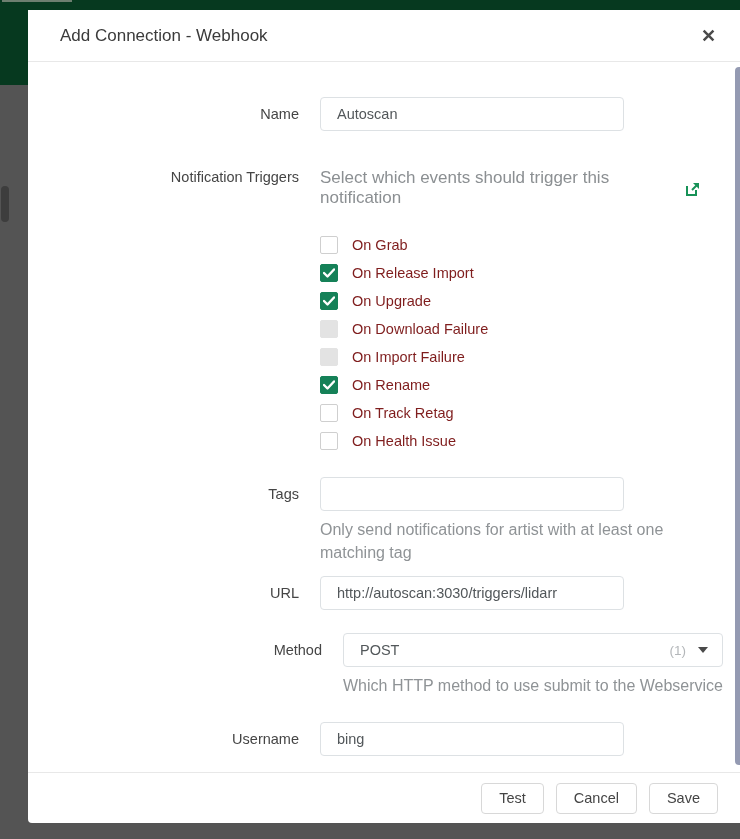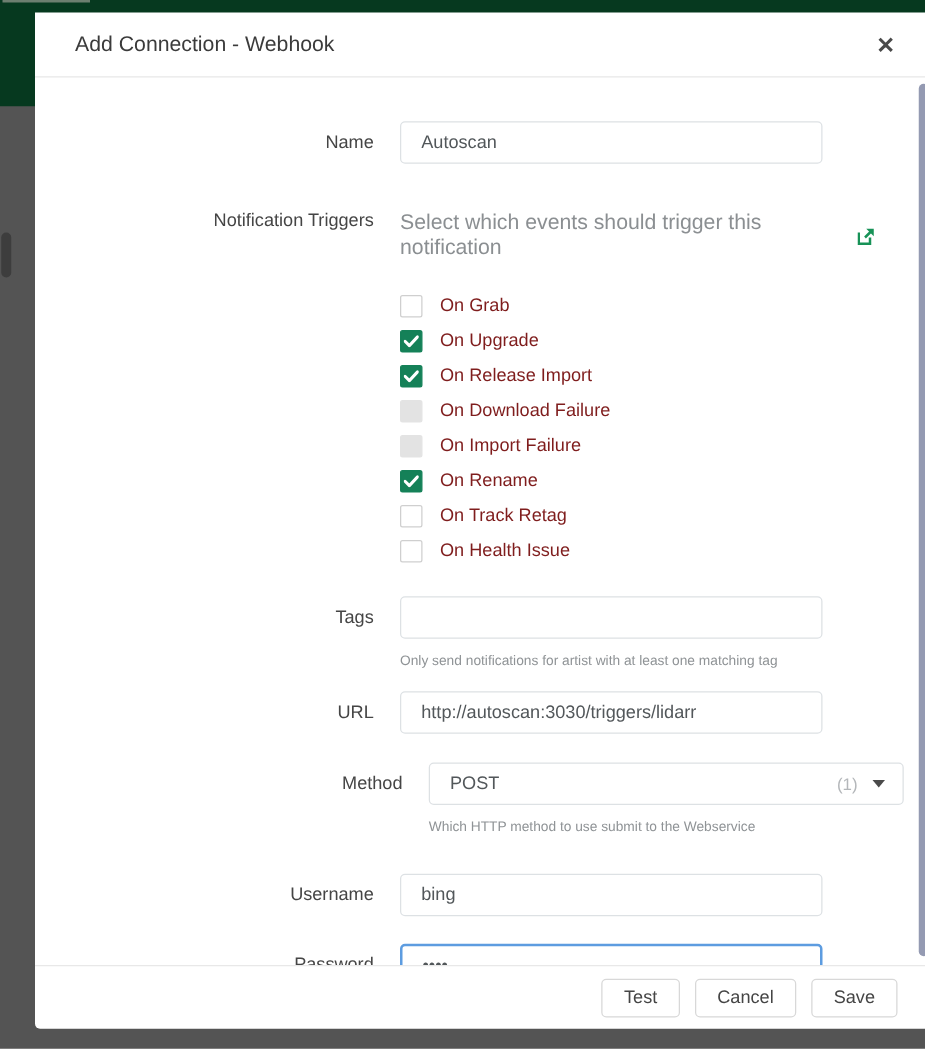--- a/index.html
+++ b/index.html
@@ -53,31 +53,31 @@
     display: flex; align-items: flex-start;
   }
   .form-label {
     width: 292px; flex: 0 0 292px;
     text-align: right; padding-right: 21px;
     font-size: 14.5px; color: #454545;
     padding-top: 8px; line-height: 18px;
   }
   .form-control-col { width: 380px; flex: 0 0 380px; }
   .text-input {
-    width: 338px; height: 34px;
+    width: 304px; height: 34px;
     border: 1px solid #dde1e4; border-radius: 4px;
     padding: 0 16px; font-size: 14.5px; color: #52575a;
     font-family: "Liberation Sans", "DejaVu Sans", sans-serif;
     outline: none; background: #fff;
   }
   .text-input.focused {
     border: 2px solid #5d9ce0; height: 35px;
   }
   .help-text {
-    font-size: 11px; color: #8f9396; line-height: 23px;
+    font-size: 16px; color: #8f9396; line-height: 23px;
     margin-top: 7px; width: 380px;
   }
   .triggers-helper {
     font-size: 17px; color: #8b8f92; padding-top: 8px;
     display: flex; align-items: center; gap: 7px;
   }
   .ext-link-icon { display: inline-block; width: 14px; height: 14px; }
   .checkbox-list { margin-top: 23px; }
   .checkbox-row {
     display: flex; align-items: center; height: 28px; cursor: pointer;
@@ -171,29 +171,29 @@
           <div class="checkbox-row">
             <span class="checkbox-box"></span>
             <span class="checkbox-label">On Grab</span>
           </div>
           <div class="checkbox-row checked">
             <span class="checkbox-box">
                 <svg class="check-glyph" width="12" height="10" viewBox="0 0 12 10">
                   <path d="M1 5 L4.5 8.5 L11 1.5" fill="none" stroke="#fff" stroke-width="2.4" stroke-linecap="round" stroke-linejoin="round"></path>
                 </svg>
               </span>
-            <span class="checkbox-label">On Upgrade</span>
+            <span class="checkbox-label">On Release Import</span>
           </div>
           <div class="checkbox-row checked">
             <span class="checkbox-box">
                 <svg class="check-glyph" width="12" height="10" viewBox="0 0 12 10">
                   <path d="M1 5 L4.5 8.5 L11 1.5" fill="none" stroke="#fff" stroke-width="2.4" stroke-linecap="round" stroke-linejoin="round"></path>
                 </svg>
               </span>
-            <span class="checkbox-label">On Release Import</span>
+            <span class="checkbox-label">On Upgrade</span>
           </div>
           <div class="checkbox-row disabled">
             <span class="checkbox-box"></span>
             <span class="checkbox-label">On Download Failure</span>
           </div>
           <div class="checkbox-row disabled">
             <span class="checkbox-box"></span>
             <span class="checkbox-label">On Import Failure</span>
           </div>
           <div class="checkbox-row checked">

